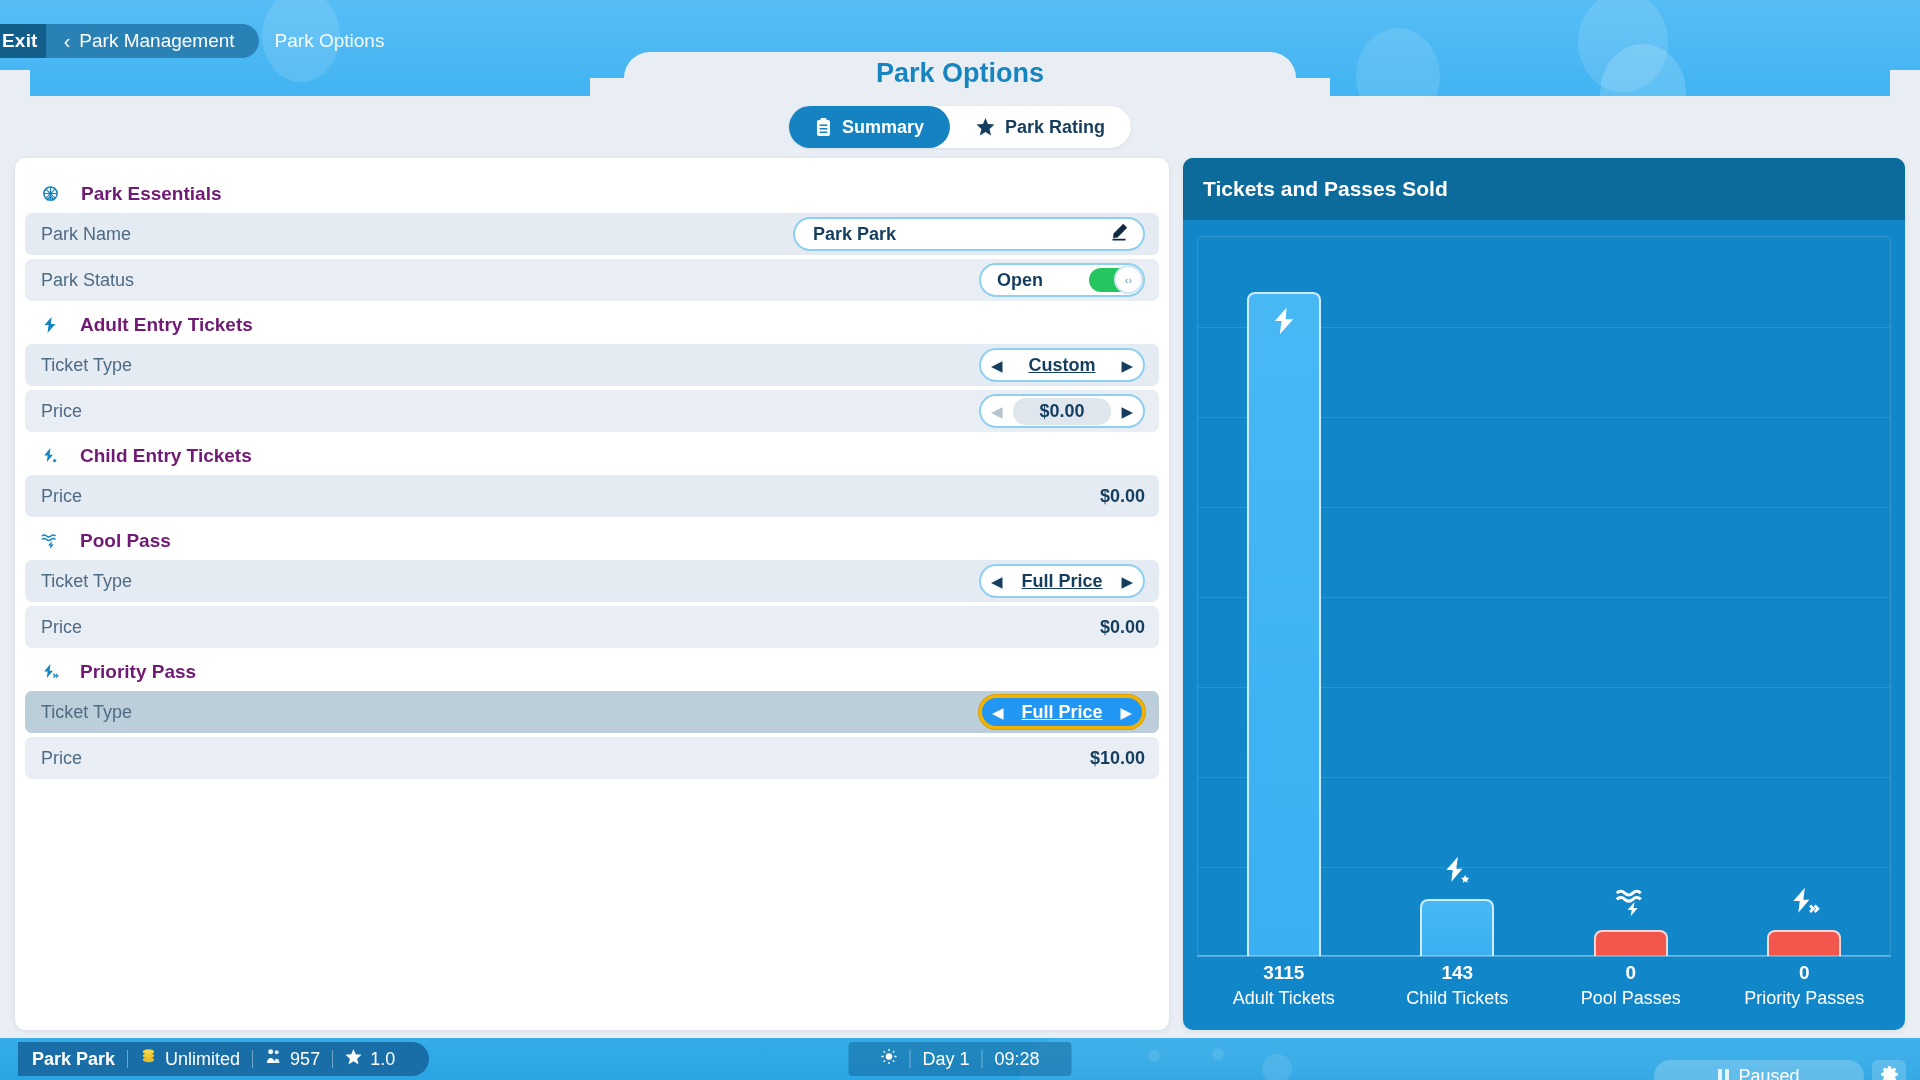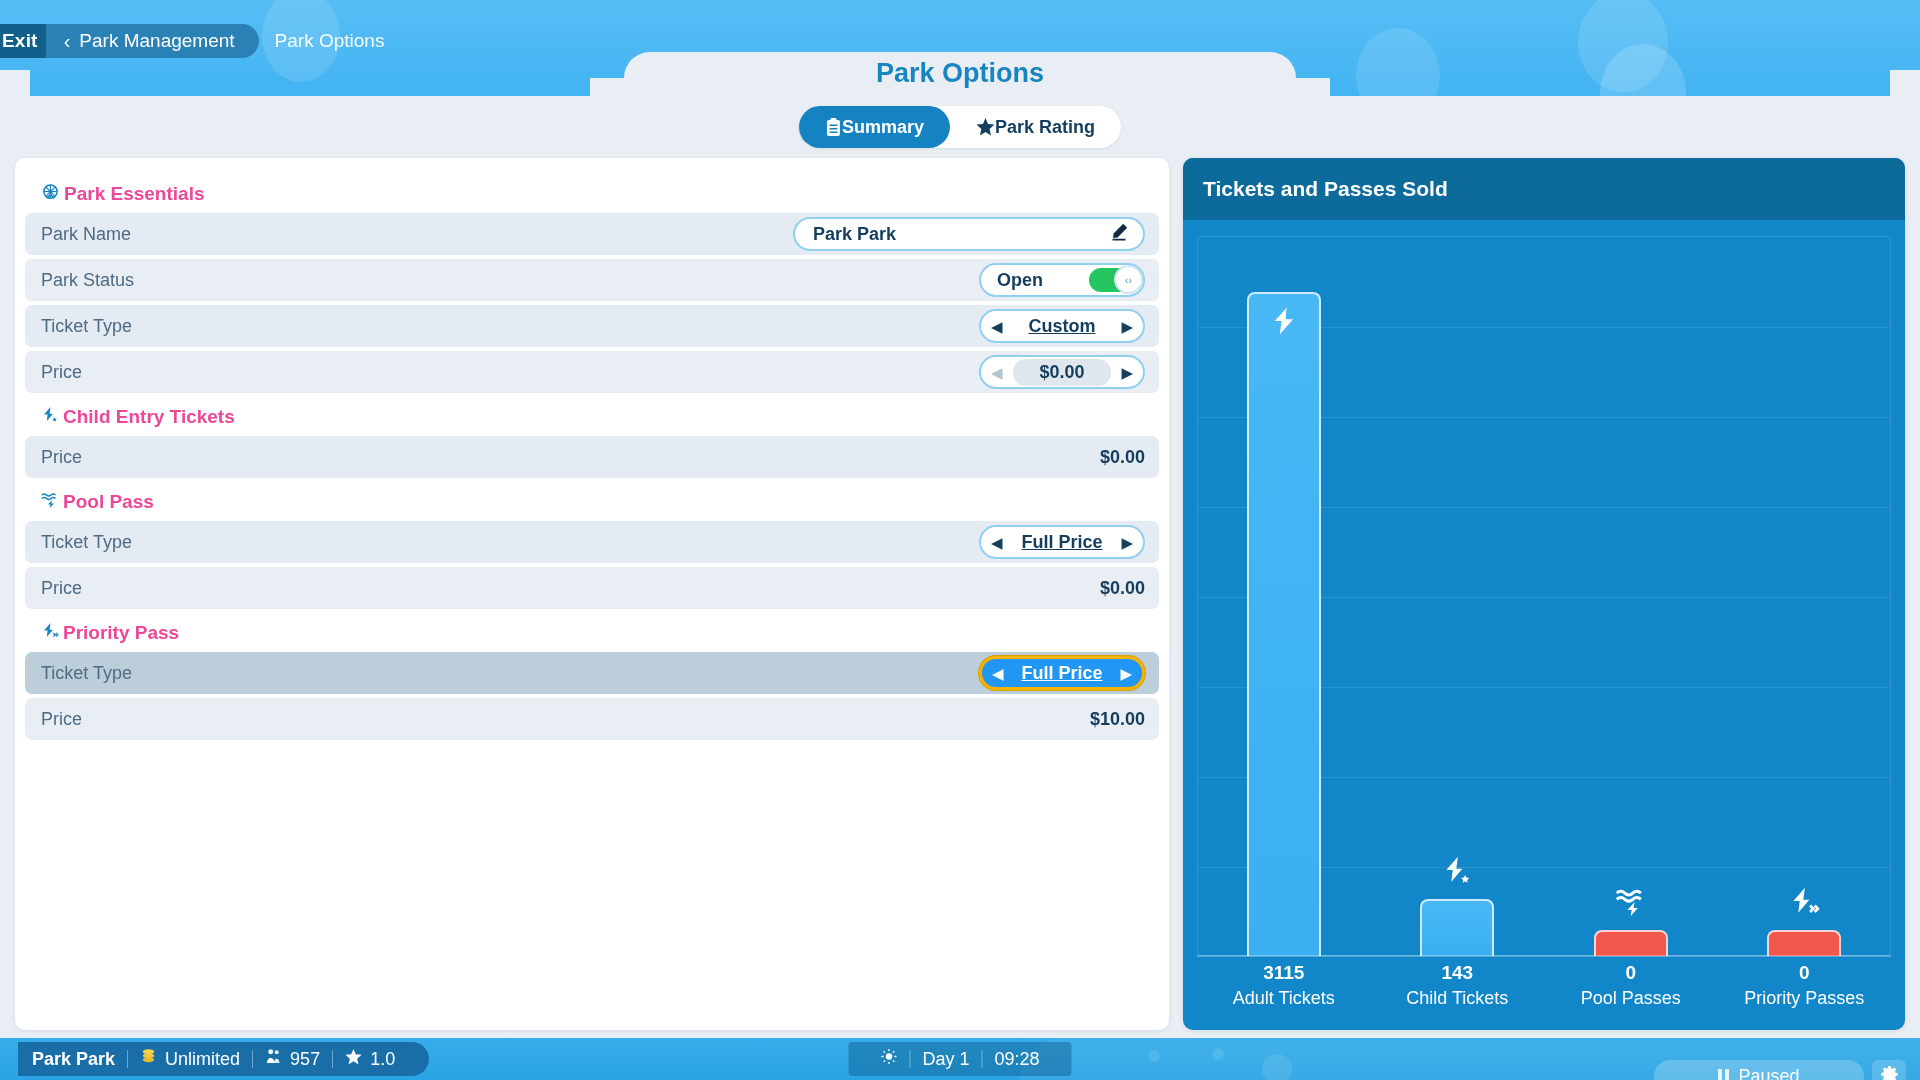--- a/index.html
+++ b/index.html
@@ -77,37 +77,37 @@
   }
   .tabbar {
     position: absolute; left: 50%; transform: translateX(-50%);
     top: 106px; height: 42px;
     background: #ffffff; border-radius: 21px;
     display: flex; align-items: center; z-index: 7;
     box-shadow: 0 1px 3px rgba(0,0,0,.08);
   }
   .tab {
     height: 42px; border-radius: 21px; display: flex; align-items: center;
-    padding: 0 26px; font-size: 18px; font-weight: 700;
+    gap: 10px; padding: 0 26px; font-size: 18px; font-weight: 700;
     color: #143d5e; cursor: pointer; white-space: nowrap;
   }
   .tab.active { background: #1583c2; color: #ffffff; }
   .tab svg { display: block; }
 
   
   .left-panel {
     position: absolute; left: 15px; top: 158px;
     width: 1154px; height: 872px;
     background: #ffffff; border-radius: 10px;
     box-shadow: 0 1px 4px rgba(20,60,90,.10);
     padding: 16px 10px 0 10px; overflow: hidden;
   }
   .sec-head {
-    display: flex; align-items: flex-start; gap: 4px;
-    color: #ec4899; font-size: 19px; font-weight: 700;
+    display: flex; align-items: center; gap: 21px;
+    color: #701a75; font-size: 19px; font-weight: 700;
     padding: 9px 0 8px 16px;
   }
   .sec-head svg { display: block; flex: none; }
 
   .row {
     position: relative;
     height: 42px; border-radius: 7px; background: #e5ebf2;
     display: flex; align-items: center; justify-content: space-between;
     padding: 0 14px 0 16px; margin-bottom: 4px;
   }
@@ -340,20 +340,28 @@
   <div class="row alt">
     <span class="row-label">Park Status</span>
     <div class="toggle-wrap">
       <span class="val">Open</span>
       <span class="switch">
         <span class="knob">‹›</span>
       </span>
     </div>
   </div>
 
+  <div class="sec-head">
+    <span>
+      <svg width="18" height="18" viewBox="0 0 18 18">
+          <path d="M10.5 1L3.5 9h4l-1 8 8-9h-4.5z" fill="#1785c0"></path>
+        </svg>
+    </span>
+    <span>Adult Entry Tickets</span>
+  </div>
   <div class="row">
     <span class="row-label">Ticket Type</span>
     <div class="spinner">
       <span class="arrow">◀</span>
       <span class="val">Custom</span>
       <span class="arrow">▶</span>
     </div>
   </div>
   <div class="row alt">
     <span class="row-label">Price</span>

